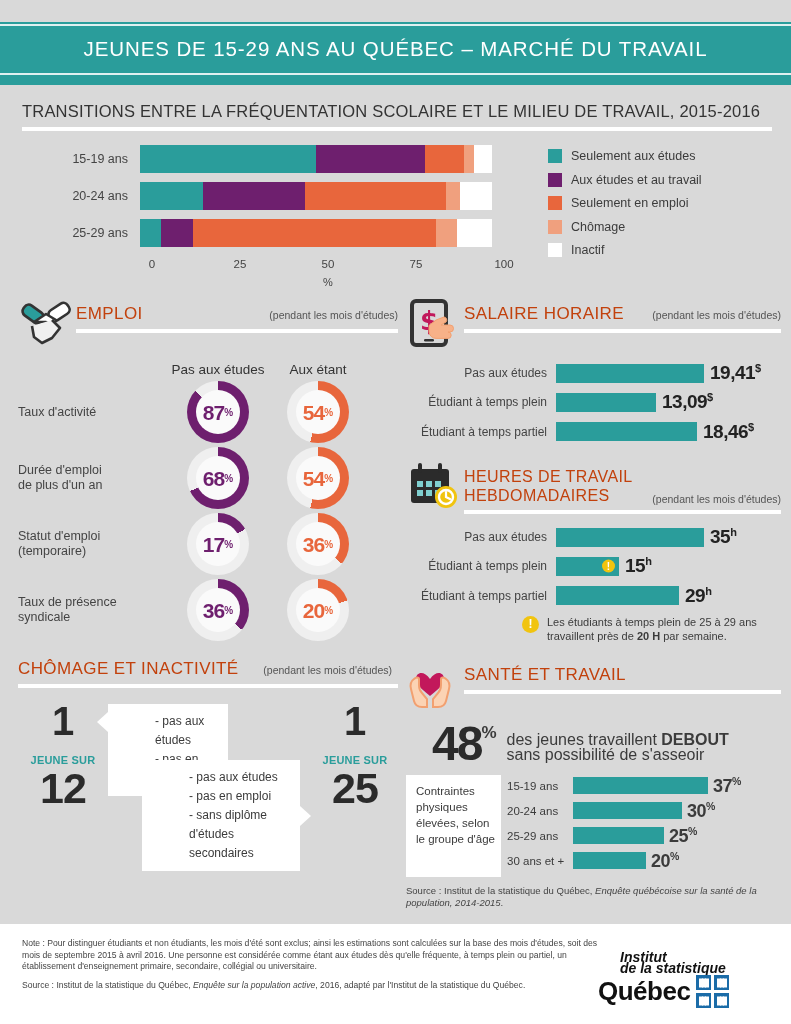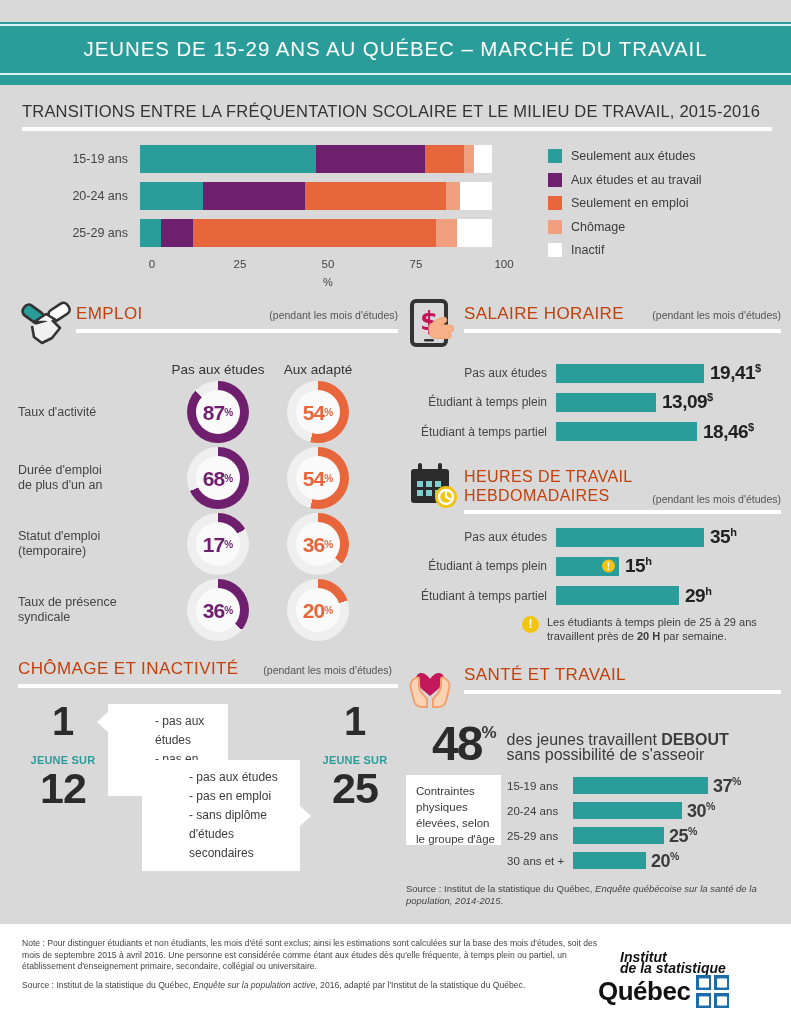--- a/index.html
+++ b/index.html
@@ -102,21 +102,21 @@
   
   .big48 { display:flex; align-items:flex-start; margin-top:12px; padding-left:26px;}
   .big48-num { font-size:48px; font-weight:700; line-height:42px; letter-spacing:-2px; color:#2b2b2b;}
   .big48-pct { font-size:17px; font-weight:700; vertical-align:top; }
   .big48-txt { font-size:16px; line-height:15px; margin-left:10px; padding-top:9px;}
   .big48-txt b { font-weight:700; }
 
   .sante-wrap { display:flex; margin-top:10px; }
   .sante-box {
     width:95px; flex:0 0 95px; background:#fff; padding:8px 6px 8px 10px;
-    font-size:11.5px; line-height:16px; color:#3b3b3b; margin-right:6px; height:70px;
+    font-size:11.5px; line-height:16px; color:#3b3b3b; margin-right:6px; height:102px;
   }
   .sante-bars { flex:1; }
   .sante-row { display:flex; align-items:center; margin-bottom:3px; }
   .sante-lab { width:66px; font-size:11.5px; color:#3b3b3b; text-align:left;}
   .sante-bar { height:17px; background:#2a9d9b; }
   .sante-val { font-size:18px; font-weight:700; margin-left:5px; letter-spacing:-.5px;}
   .sante-val sup { font-size:10.5px; font-weight:700;}
   .sante-src { font-size:9.5px; line-height:12px; color:#444; margin-top:8px; }
   .sante-src i { font-style:italic; }
 
@@ -264,21 +264,21 @@
         <div class="sec-head-line">
           <span class="sec-title">EMPLOI</span>
           <span class="sec-sub">(pendant les mois d'études)</span>
         </div>
         <div class="sec-rule"></div>
       </div>
     </div>
 
     <div class="donut-heads">
       <div class="donut-head">Pas aux études</div>
-      <div class="donut-head">Aux adapté</div>
+      <div class="donut-head">Aux étant</div>
     </div>
 
     <div id="donuts-host">
         <div class="donut-row">
           <div class="donut-rowlabel">Taux d'activité</div>
           <div class="donut-cell">
             <div class="donut" style="background: conic-gradient(rgb(110, 31, 110) 0deg, rgb(110, 31, 110) 313.2deg, rgb(239, 239, 239) 313.2deg, rgb(239, 239, 239) 360deg);">
               <div class="donut-hole">
                 <span class="donut-val" style="color: rgb(110, 31, 110);">87</span>
                 <span class="donut-pct" style="color: rgb(110, 31, 110);">%</span>

